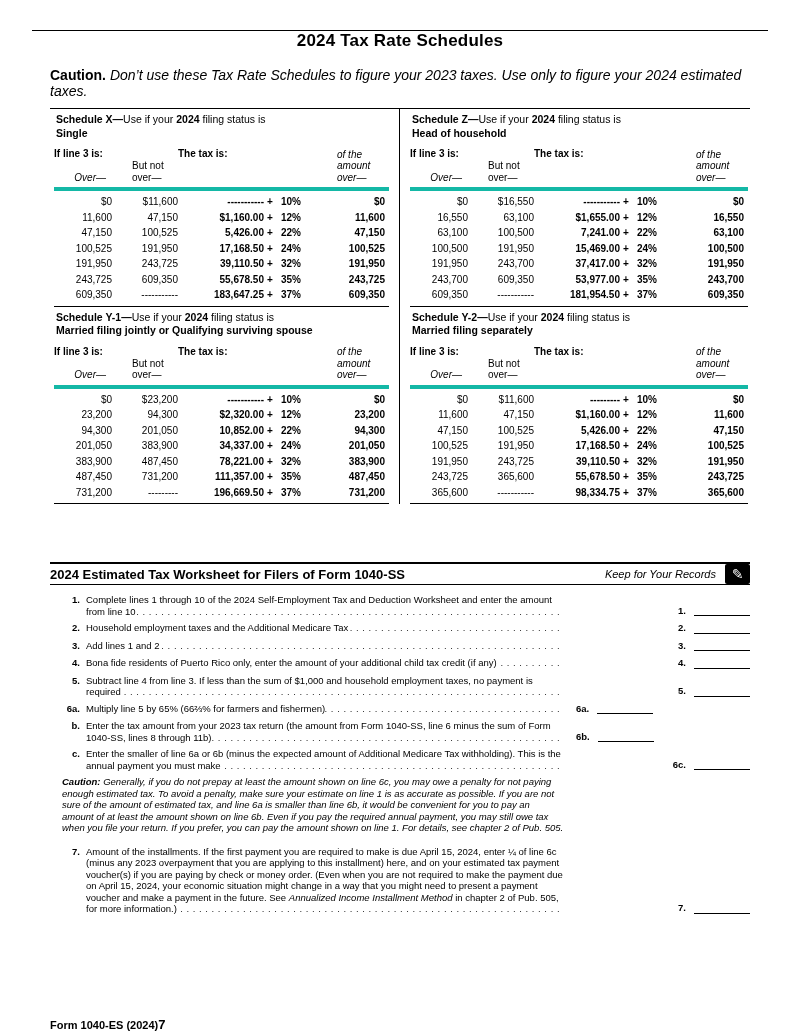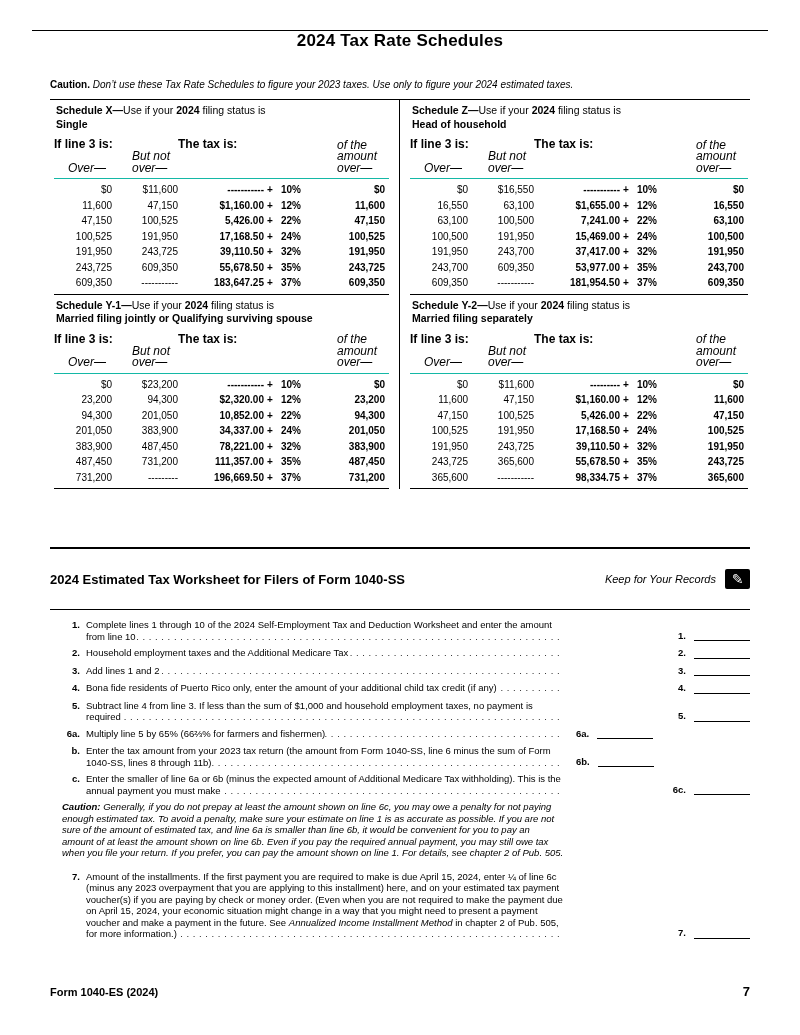--- a/index.html
+++ b/index.html
@@ -8,48 +8,48 @@
   .page {
     width:800px; height:1035px; background:#fff; margin:0 auto; position:relative;
     padding:14px 50px 0; overflow:hidden;
   }
   .b { font-weight:bold; }
   .i { font-style:italic; }
 
   
   .toprule { border-top:1.5px solid #000; margin:16px -18px 0; }
   .main-title { text-align:center; font-size:17px; font-weight:bold; letter-spacing:.2px; }
-  .caution-top { font-size:10px; margin-top:28px; }
+  .caution-top { font-size:14px; margin-top:16px; }
   .caution-top .ct { font-style:italic; }
 
   
   .sched-grid { display:grid; grid-template-columns:1fr 1fr; margin-top:9px; border-top:1px solid #000; }
   .sched { padding:0 2px 0 4px; }
   .sched.left { border-right:1px solid #000; padding-right:10px; }
   .sched.right { padding-left:10px; }
   .shead { font-size:10.5px; line-height:13.5px; padding:4px 0 6px 2px; }
   .sgcols { display:grid; grid-template-columns:58px 66px 86px 12px 36px 1fr; }
-  .sghead { font-size:12px; line-height:11.5px; border-bottom:1px solid #14b8a6; padding-bottom:4px; }
+  .sghead { font-size:10px; line-height:11.5px; border-bottom:4px solid #14b8a6; padding-bottom:4px; }
   .h-if  { grid-column:1/3; grid-row:1; font-weight:bold; width:60px; padding-top:2px; }
   .h-tax { grid-column:3/6; grid-row:1; font-weight:bold; padding-top:2px; }
   .h-amt { grid-column:6; grid-row:1/3; align-self:end; justify-self:end; font-style:italic; width:52px; padding-right:8px; }
   .h-over{ grid-column:1; grid-row:2; align-self:end; text-align:right; font-style:italic; padding:12px 6px 0 0; }
-  .h-bno { grid-column:2; grid-row:2; align-self:end; justify-self:end; font-style:italic; width:46px; padding-right:2px; }
+  .h-bno { grid-column:2; grid-row:2; align-self:end; justify-self:end; width:46px; padding-right:2px; }
   .srows { border-bottom:1px solid #000; padding:3px 0; }
   .srow { display:grid; grid-template-columns:58px 66px 86px 12px 36px 1fr; font-size:10px; line-height:15.5px; }
   .srow .c1,.srow .c2 { text-align:right; }
   .srow .c3 { text-align:right; font-weight:bold; }
   .srow .c4 { text-align:center; font-weight:bold; }
   .srow .c5 { font-weight:bold; padding-left:5px; }
   .srow .c6 { text-align:right; font-weight:bold; padding-right:4px; }
 
   
   .ws { margin-top:58px; }
   .ws-header { display:flex; justify-content:space-between; align-items:center;
-    border-top:2px solid #000; border-bottom:1px solid #000; padding:20px 0; }
+    border-top:2px solid #000; border-bottom:1px solid #000; padding:0 0; }
   .ws-title { font-size:13px; font-weight:bold; }
   .keep { display:flex; align-items:center; gap:9px; font-size:11px; font-style:italic; }
   .pencil { width:25px; height:20px; background:#000; color:#fff; display:flex; align-items:center;
     justify-content:center; font-size:14px; border-radius:2px; font-style:normal; }
   .ws-body { padding:9px 0 0 12px; font-size:9.5px; line-height:11.5px; }
   .wline { display:flex; align-items:flex-start; margin-bottom:5px; }
   .wnum { flex:none; width:18px; text-align:right; font-weight:bold; margin-right:6px; }
   .wmain { flex:1 1 auto; min-width:0; position:relative; }
   .wmain.leader::after {
     content:". . . . . . . . . . . . . . . . . . . . . . . . . . . . . . . . . . . . . . . . . . . . . . . . . . . . . . . . . . . . . . . . . . . . . . . . . . . . . . . . . . . . . . . . . . . . . . . . . . . . . . . . . . . . . . . . . . . . . . . . . . . . . . . . . . . . . . . .";
@@ -59,22 +59,22 @@
   .wtext { position:relative; z-index:1; background:#fff; }
   .wamt { flex:none; width:186px; display:flex; align-items:flex-end; align-self:flex-end; padding-bottom:1px; }
   .wamt.outer { justify-content:flex-end; }
   .wamt.inner { justify-content:flex-start; padding-left:12px; }
   .wright { font-weight:bold; margin-right:8px; }
   .wblank { width:56px; height:10px; border-bottom:1px solid #000; }
   .wcaution { font-style:italic; margin:1px 186px 12px 0; }
   .wcaution .wc-label { font-weight:bold; }
 
   
-  .footer { position:absolute; left:50px; right:50px; bottom:36px;
-    display:flex; justify-content:space-between; align-items:baseline; }
+  .footer { position:absolute; left:50px; right:50px; bottom:3px;
+    display:flex; align-items:baseline; }
   .footer .fleft { font-size:11px; font-weight:bold; }
   .footer .fright { font-size:13px; font-weight:bold; }
 </style>
 </head>
 <body>
 
 <div class="page">
 
   <div class="toprule"></div>
   <h1 class="main-title">2024 Tax Rate Schedules</h1>

